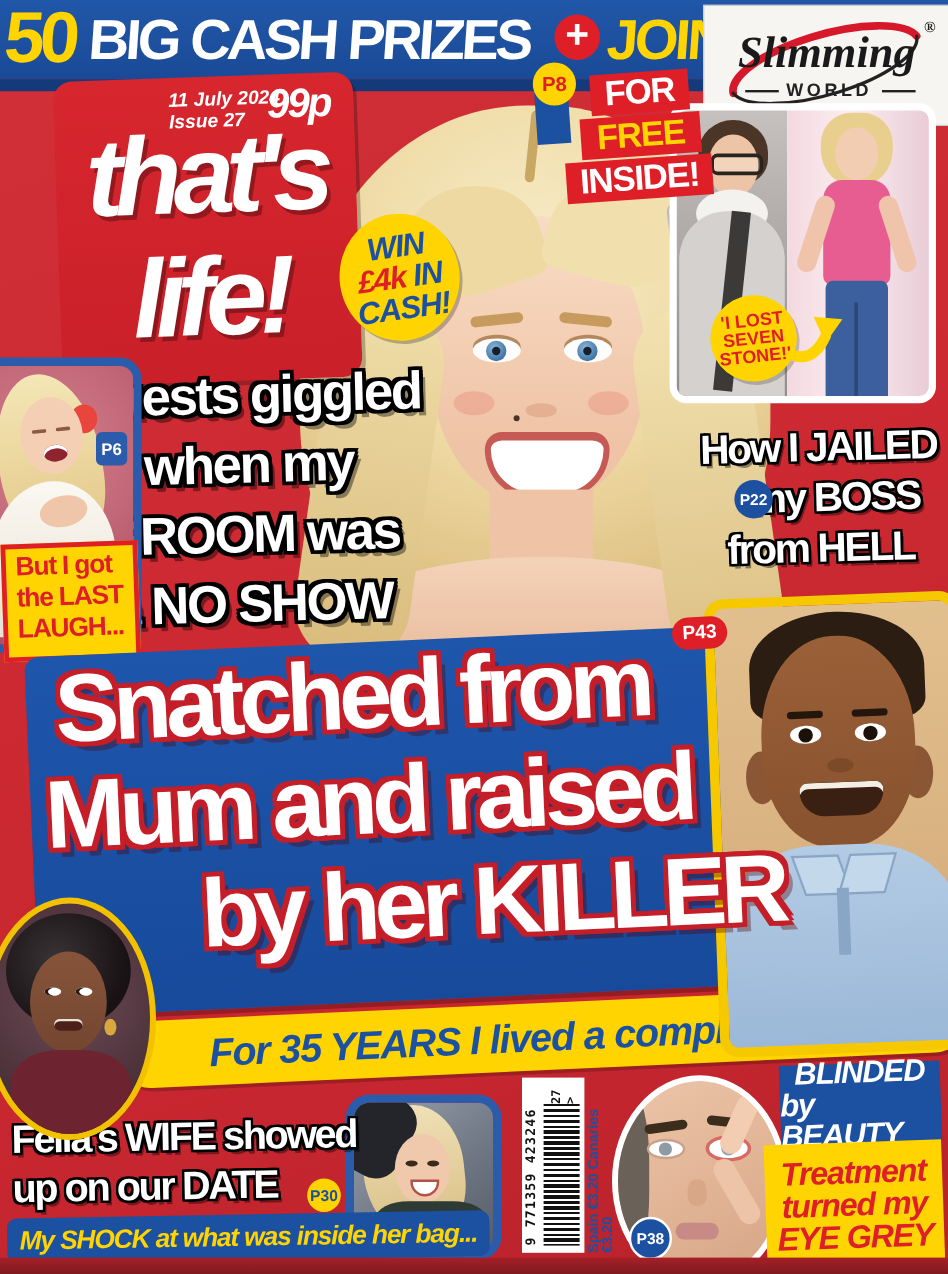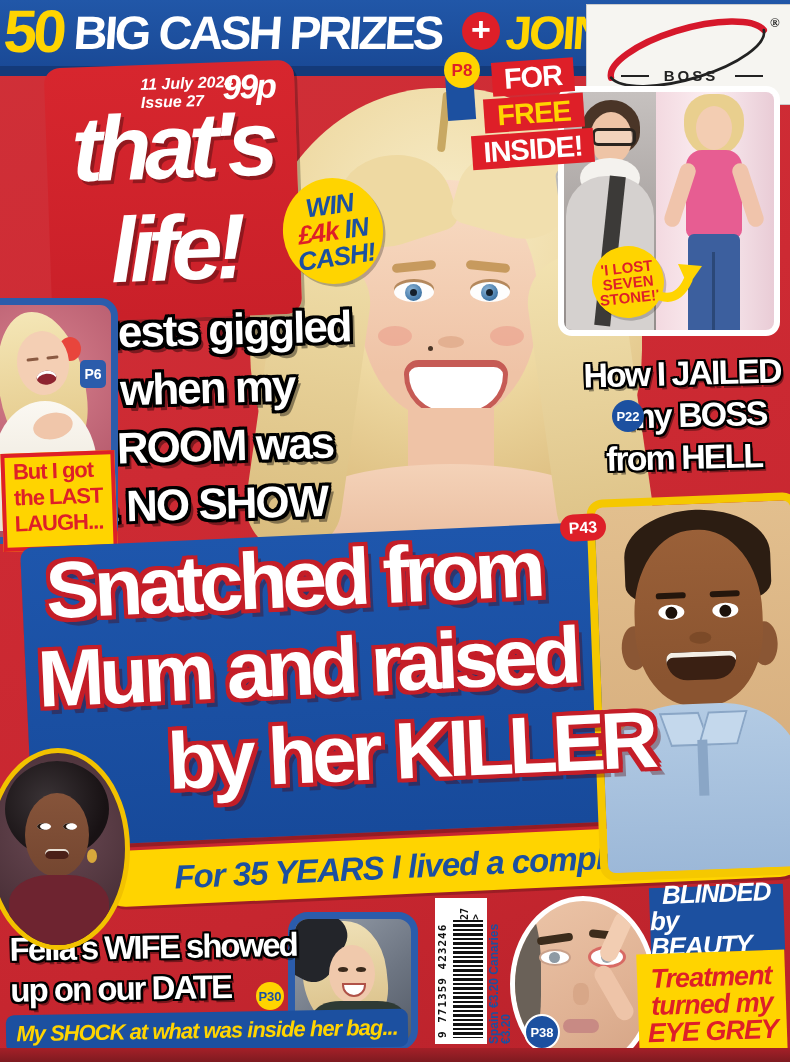--- a/index.html
+++ b/index.html
@@ -32,23 +32,24 @@
     <span class="abs txt yellow" style="left:506px;top:9px;font-size:47px;letter-spacing:-3px;transform:skewX(-4deg);">JOIN</span>
   </div>
 
   <div class="abs" style="left:586px;top:4px;width:204px;height:99px;background:#f6f5f1;border:1px solid #ccc;z-index:4;">
     <svg class="abs" style="left:4px;top:2px;" width="192" height="94" viewBox="0 0 210 100">
       <g transform="rotate(-16 105 50)">
         <path d="M 18 52 A 88 30 0 0 1 193 48" fill="none" stroke="#d6182b" stroke-width="7" stroke-linecap="round"></path>
         <path d="M 193 48 A 88 30 0 0 1 18 52" fill="none" stroke="#222" stroke-width="3" stroke-linecap="round"></path>
       </g>
     </svg>
+    <span class="abs" style="left:22px;top:18px;width:160px;text-align:center;font-family:'Liberation Serif',serif;font-style:italic;font-weight:bold;font-size:37px;color:#1a1a1a;">Slimming</span>
     <span class="abs" style="left:183px;top:10px;font-size:13px;color:#1a1a1a;font-family:'Liberation Serif',serif;">®</span>
     <div class="abs" style="left:34px;top:70px;width:28px;height:2px;background:#222;"></div>
-    <span class="abs" style="left:62px;top:62px;width:84px;text-align:center;font-size:15px;letter-spacing:3px;color:#222;font-family:'Liberation Sans',sans-serif;">BOSS</span>
+    <span class="abs" style="left:62px;top:62px;width:84px;text-align:center;font-size:15px;letter-spacing:3px;color:#222;font-family:'Liberation Sans',sans-serif;">WORLD</span>
     <div class="abs" style="left:148px;top:70px;width:28px;height:2px;background:#222;"></div>
   </div>
 
   <div class="abs" style="left:232px;top:84px;width:430px;height:470px;z-index:3;">
     <div class="abs" style="left:18px;top:4px;width:392px;height:452px;border-radius:48% 48% 42% 42%;background:radial-gradient(circle at 50% 28%,#f7ecc8 0%,#eed9a2 45%,#dfc184 75%,#d2af6e 100%);"></div>
     <div class="abs" style="left:208px;top:8px;width:8px;height:60px;background:#c8a862;border-radius:4px;transform:rotate(6deg);"></div>
     <div class="abs" style="left:128px;top:96px;width:178px;height:240px;border-radius:50% 50% 46% 46%;background:linear-gradient(#f8dcc4,#efc3a6 80%);"></div>
     <div class="abs" style="left:108px;top:70px;width:110px;height:90px;border-radius:60% 80% 20% 60%;background:#eed9a2;transform:rotate(-18deg);"></div>
     <div class="abs" style="left:226px;top:66px;width:110px;height:86px;border-radius:80% 60% 60% 20%;background:#f1dfae;transform:rotate(16deg);"></div>
     <div class="abs" style="left:160px;top:178px;width:44px;height:9px;border-radius:8px;background:#c79a5e;transform:rotate(-6deg);"></div>

